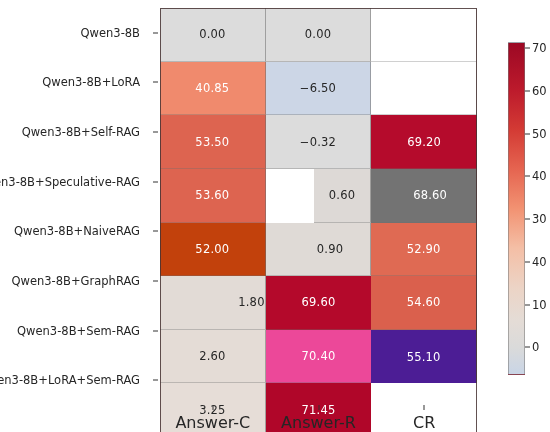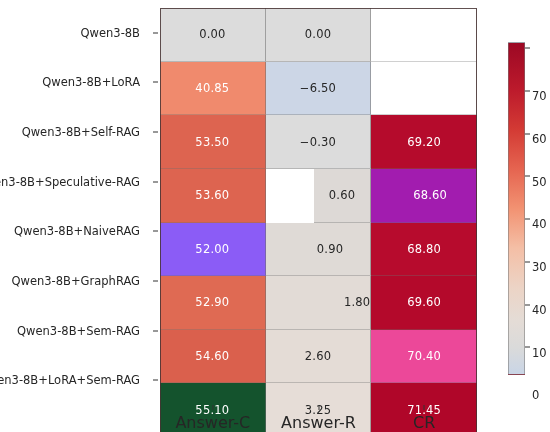--- a/index.html
+++ b/index.html
@@ -136,21 +136,20 @@
     border: 1px solid rgba(120,120,120,0.55);
     box-sizing: border-box;
   }
   .cbtick {
     position: absolute;
     left: 24px;
     transform: translateY(-50%);
     font-size: 11.5px;
     color: #262626;
     white-space: nowrap;
-    margin-top: 48px;
   }
   .cbtick-mark {
     position: absolute;
     left: 17px;
     width: 5px;
     height: 1px;
     background: #333;
     transform: translateY(-50%);
   }
 </style>
@@ -195,62 +194,59 @@
         <div class="hm-cell" style="background: rgb(204, 214, 230);">
           <span class="hm-annot dark">−6.50</span>
         </div>
         <div class="hm-cell col-last blank" style="background: rgb(255, 255, 255);">
           <span class="hm-annot dark"></span>
         </div>
         <div class="hm-cell" style="background: rgb(221, 100, 80);">
           <span class="hm-annot light">53.50</span>
         </div>
         <div class="hm-cell" style="background: rgb(220, 220, 220);">
-          <span class="hm-annot dark">−0.30</span>
+          <span class="hm-annot dark">−0.32</span>
         </div>
         <div class="hm-cell col-last" style="background: rgb(181, 11, 44);">
           <span class="hm-annot light">69.20</span>
         </div>
         <div class="hm-cell" style="background: rgb(221, 100, 80);">
           <span class="hm-annot light">53.60</span>
         </div>
         <div class="hm-cell" style="background: rgb(221, 217, 214); margin-left: 48px;">
           <span class="hm-annot dark">0.60</span>
         </div>
-        <div class="hm-cell col-last" style="background: #a21caf; padding-left: 12px;">
+        <div class="hm-cell col-last" style="background: #737373; padding-left: 12px;">
           <span class="hm-annot light">68.60</span>
         </div>
-        <div class="hm-cell" style="background: #8b5cf6;">
+        <div class="hm-cell" style="background: #c2410c;">
           <span class="hm-annot light">52.00</span>
         </div>
         <div class="hm-cell" style="background: rgb(223, 218, 214); padding-left: 24px;">
           <span class="hm-annot dark">0.90</span>
         </div>
-        <div class="hm-cell col-last" style="background: rgb(183, 11, 45);">
-          <span class="hm-annot light">68.80</span>
-        </div>
         <div class="hm-cell" style="background: rgb(223, 106, 83);">
           <span class="hm-annot light">52.90</span>
         </div>
         <div class="hm-cell" style="background: rgb(226, 219, 214); justify-content: flex-end;">
           <span class="hm-annot dark">1.80</span>
         </div>
         <div class="hm-cell col-last" style="background: rgb(180, 9, 43);">
           <span class="hm-annot light">69.60</span>
         </div>
         <div class="hm-cell" style="background: rgb(218, 96, 77);">
           <span class="hm-annot light">54.60</span>
         </div>
         <div class="hm-cell" style="background: rgb(228, 220, 214);">
           <span class="hm-annot dark">2.60</span>
         </div>
         <div class="hm-cell col-last" style="background: #ec4899;">
           <span class="hm-annot light">70.40</span>
         </div>
-        <div class="hm-cell row-last" style="background: #14532d;">
+        <div class="hm-cell row-last" style="background: #4c1d95;">
           <span class="hm-annot light">55.10</span>
         </div>
         <div class="hm-cell row-last" style="background: rgb(230, 221, 215);">
           <span class="hm-annot dark">3.25</span>
         </div>
         <div class="hm-cell col-last row-last" style="background: rgb(176, 6, 41);">
           <span class="hm-annot light">71.45</span>
         </div>
       </div>
     <div id="heatmap-frame"></div>

